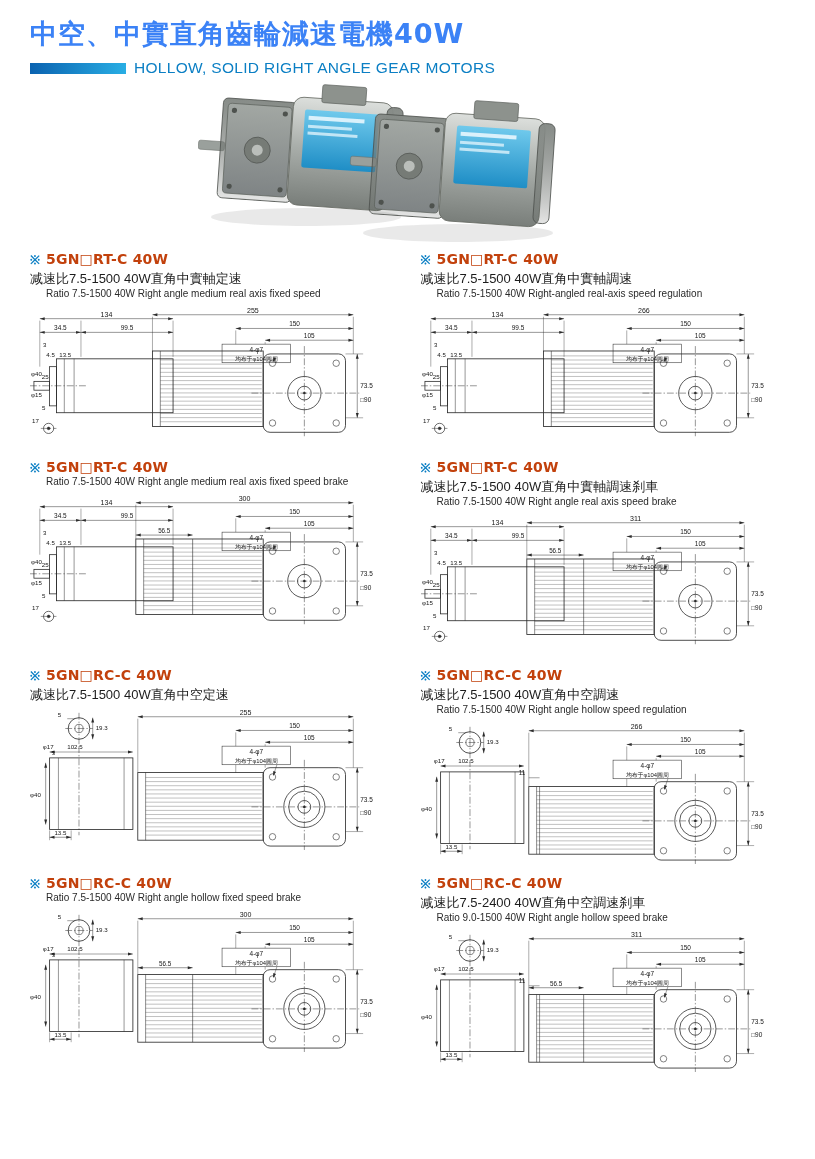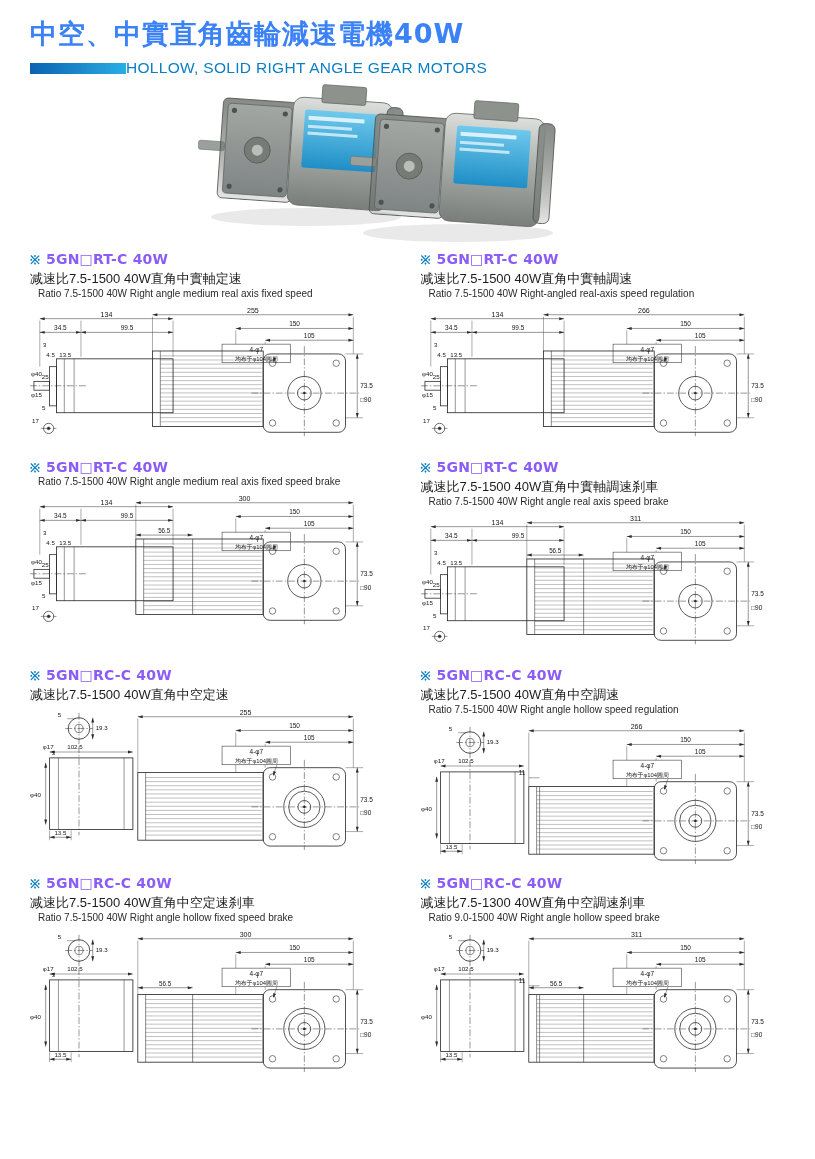--- a/index.html
+++ b/index.html
@@ -1,30 +1,30 @@
 <!DOCTYPE html>
 <html><head>
 <meta charset="utf-8">
 <style>
   html,body{margin:0;padding:0;background:#ffffff;}
   body{width:815px;height:1159px;overflow:hidden;font-family:"Liberation Sans",sans-serif;color:#161616;}
   .page{padding:16px 30px 0 30px;box-sizing:border-box;}
   .page-title{font-size:27px;font-weight:bold;color:#3b82f6;margin:0 0 7px 0;letter-spacing:1px;font-family:"DejaVu Sans",sans-serif;}
-  .subtitle-row{display:flex;align-items:center;gap:0;margin:0 0 2px 0;}
+  .subtitle-row{display:flex;align-items:center;gap:8px;margin:0 0 2px 0;}
   .accent-bar{width:96px;height:11px;background:linear-gradient(90deg,#0a62b0,#29aee4);display:inline-block;}
   .subtitle{color:#0b7fc4;font-size:15.5px;letter-spacing:.3px;}
   .photos{height:172px;position:relative;}
   .photo-svg{position:absolute;left:168px;top:-4px;}
   .grid{display:grid;grid-template-columns:1fr 1fr;column-gap:26px;row-gap:10px;}
   .spec{min-height:196px;}
   .spec-head{display:flex;align-items:baseline;gap:6px;margin:0;}
   .mark{color:#0b7fc4;font-weight:bold;font-size:12px;}
-  .model{font-size:14px;font-weight:bold;color:#8b5cf6;letter-spacing:.2px;font-family:"DejaVu Sans",sans-serif;}
+  .model{font-size:14px;font-weight:bold;color:#c2410c;letter-spacing:.2px;font-family:"DejaVu Sans",sans-serif;}
   .cn{margin:2px 0 0 0;font-size:13px;color:#1c1c1c;}
-  .en{margin:0 0 3px 0;font-size:10px;color:#2a2a2a;padding-left:8px;}
+  .en{margin:0 0 3px 8px;font-size:10px;color:#2a2a2a;padding-left:8px;}
   svg.drawing{width:100%;height:auto;display:block;}
   svg.drawing text{font-family:"Liberation Sans",sans-serif;fill:#161616;}
 </style>
 </head>
 <body>
 
 <div class="page">
 
   <header>
     <h1 class="page-title">中空、中實直角齒輪減速電機40W</h1>
@@ -684,21 +684,20 @@
           <text x="337" y="99.6" font-size="6.6" text-anchor="start">73.5</text>
           <text x="337" y="113.6" font-size="6.6" text-anchor="start">□90</text>
         </svg>
   </section>
 
   <section class="spec">
     <h2 class="spec-head">
       <span class="mark">※</span>
       <span class="model">5GN□RC-C 40W</span>
     </h2>
-    <p class="cn">减速比7.5-1500  40W直角中空定速刹車</p>
     <p class="en">Ratio 7.5-1500  40W Right angle hollow fixed speed brake</p>
     <svg class="drawing" viewBox="0 0 372 150" xmlns="http://www.w3.org/2000/svg">
           <circle cx="50" cy="25" r="11" fill="none" stroke="#2b2b2b" stroke-width="0.85"></circle>
           <circle cx="50" cy="25" r="4.2" fill="none" stroke="#2b2b2b" stroke-width="0.6"></circle>
           <line x1="50" y1="9" x2="50" y2="43" stroke="#2b2b2b" stroke-width="0.5" stroke-dasharray="7 2 1.5 2"></line>
           <line x1="36" y1="25" x2="64" y2="25" stroke="#2b2b2b" stroke-width="0.5" stroke-dasharray="7 2 1.5 2"></line>
           <text x="30" y="13" font-size="6.3" text-anchor="middle">5</text>
           <line x1="38" y1="15" x2="46" y2="15" stroke="#2b2b2b" stroke-width="0.45"></line>
           <line x1="64" y1="14" x2="64" y2="36" stroke="#2b2b2b" stroke-width="0.5"></line>
           <path d="M0 0L5 -1.5L5 1.5Z" fill="#2b2b2b" transform="translate(64 14) rotate(90)"></path>
@@ -786,21 +785,21 @@
           <text x="337" y="99.6" font-size="6.6" text-anchor="start">73.5</text>
           <text x="337" y="113.6" font-size="6.6" text-anchor="start">□90</text>
         </svg>
   </section>
 
   <section class="spec">
     <h2 class="spec-head">
       <span class="mark">※</span>
       <span class="model">5GN□RC-C 40W</span>
     </h2>
-    <p class="cn">减速比7.5-1300  40W直角中空調速刹車</p>
+    <p class="cn">减速比7.5-2400  40W直角中空調速刹車</p>
     <p class="en">Ratio 9.0-1500  40W Right angle hollow speed brake</p>
     <svg class="drawing" viewBox="0 0 372 150" xmlns="http://www.w3.org/2000/svg">
           <circle cx="50" cy="25" r="11" fill="none" stroke="#2b2b2b" stroke-width="0.85"></circle>
           <circle cx="50" cy="25" r="4.2" fill="none" stroke="#2b2b2b" stroke-width="0.6"></circle>
           <line x1="50" y1="9" x2="50" y2="43" stroke="#2b2b2b" stroke-width="0.5" stroke-dasharray="7 2 1.5 2"></line>
           <line x1="36" y1="25" x2="64" y2="25" stroke="#2b2b2b" stroke-width="0.5" stroke-dasharray="7 2 1.5 2"></line>
           <text x="30" y="13" font-size="6.3" text-anchor="middle">5</text>
           <line x1="38" y1="15" x2="46" y2="15" stroke="#2b2b2b" stroke-width="0.45"></line>
           <line x1="64" y1="14" x2="64" y2="36" stroke="#2b2b2b" stroke-width="0.5"></line>
           <path d="M0 0L5 -1.5L5 1.5Z" fill="#2b2b2b" transform="translate(64 14) rotate(90)"></path>

